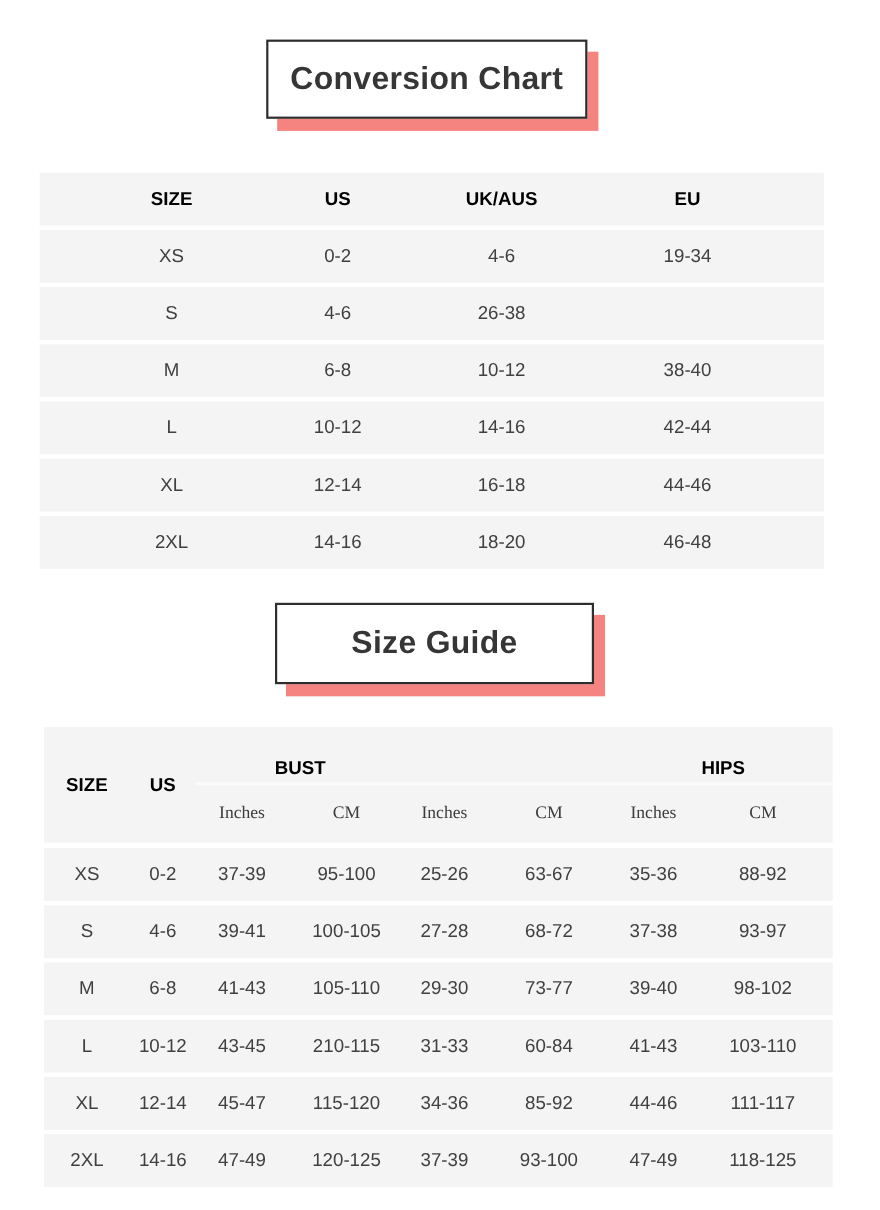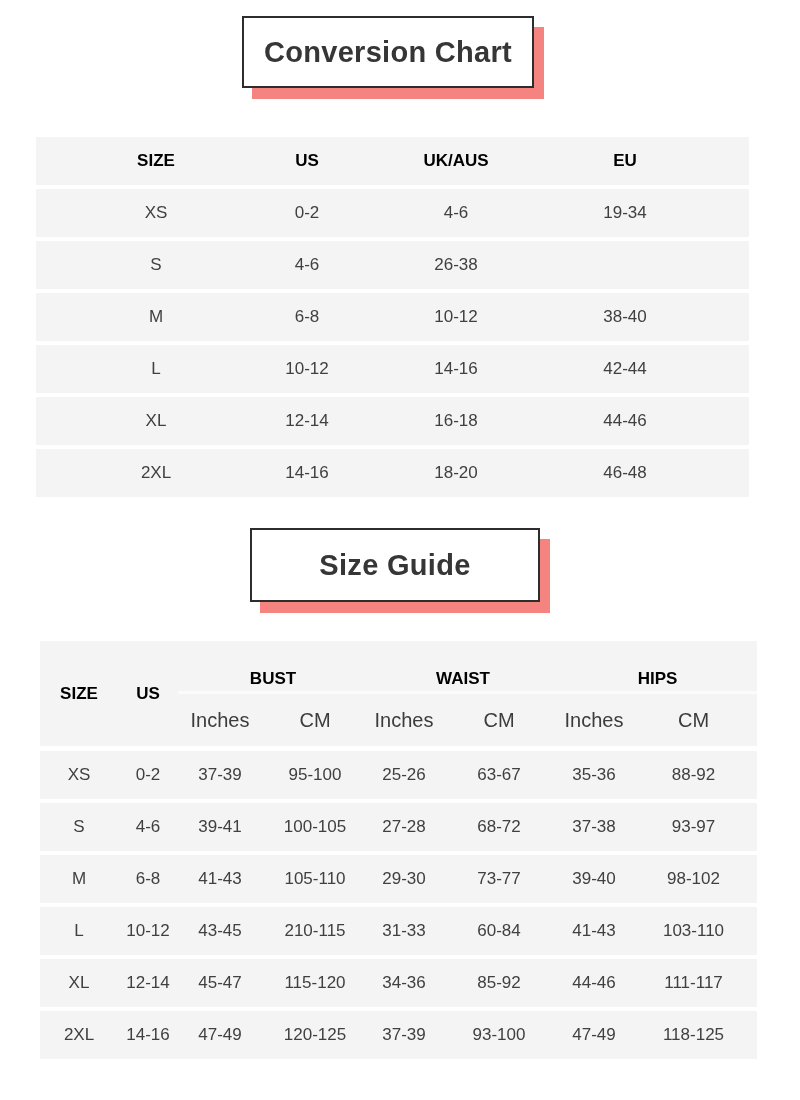--- a/index.html
+++ b/index.html
@@ -1,17 +1,17 @@
 <!DOCTYPE html>
 <html><head>
 <meta charset="utf-8">
 <style>
   html, body { margin: 0; padding: 0; background: #ffffff; }
   body { font-family: "Liberation Sans", sans-serif; color: #3c3c3c; }
-  .page { width: 800px; height: 1100px; overflow: hidden; box-sizing: border-box; padding-top: 16px; background: #ffffff; }
+  .page { width: 800px; height: 1100px; overflow: hidden; box-sizing: border-box; padding-top: 36px; background: #ffffff; }
 
   
   .title-card {
     box-sizing: border-box; background: #ffffff; border: 2px solid #2d2d2d;
     display: flex; align-items: center; justify-content: center;
     font-weight: 700; font-size: 29px; color: #363636; letter-spacing: 0.3px;
   }
   #card1 { width: 292px; height: 72px; margin: 0 0 0 242px; box-shadow: 10px 11px 0 0 #f5837f; }
   #card2 { width: 290px; height: 74px; margin: 31px 0 0 250px; box-shadow: 10px 11px 0 0 #f5837f; text-align: right; }
 
@@ -34,21 +34,21 @@
     display: grid; grid-template-columns: 78px 60px 84px 106px 72px 118px 72px 127px;
     grid-template-rows: 50px 3px 52px; background: #f4f4f4; margin-bottom: 5px;
   }
   .t2-head > div { display: flex; align-items: center; justify-content: center; }
   .a-size { grid-column: 1; grid-row: 1 / 4; }
   .a-us   { grid-column: 2; grid-row: 1 / 4; }
   .a-bust { grid-column: 3 / 5; grid-row: 1; align-items: flex-end !important; padding-bottom: 2px; }
   .a-waist{ grid-column: 5 / 7; grid-row: 1; align-items: flex-end !important; padding-bottom: 2px; }
   .a-hips { grid-column: 7 / 9; grid-row: 1; align-items: flex-end !important; padding-bottom: 2px; }
   .a-div  { grid-column: 3 / 9; grid-row: 2; background: #fbfbfb; }
-  .sub    { grid-row: 3; font-size: 20px; color: #3c3c3c; }
+  .sub    { grid-row: 3; font-size: 16px; color: #3c3c3c; font-family: Liberation Serif, serif; }
   .s1 { grid-column: 3; } .s2 { grid-column: 4; } .s3 { grid-column: 5; }
   .s4 { grid-column: 6; } .s5 { grid-column: 7; } .s6 { grid-column: 8; }
   .t2-head .hd, .t2 .hd { font-size: 17px; }
 </style>
 </head>
 <body>
 
 <div class="page">
 
   <div class="title-card" id="card1">
@@ -101,21 +101,20 @@
 
   <div class="title-card" id="card2">
     <span>Size Guide</span>
   </div>
 
   <div class="t2">
     <div class="t2-head">
       <div class="hd a-size">SIZE</div>
       <div class="hd a-us">US</div>
       <div class="hd a-bust">BUST</div>
-      <div class="hd a-waist">WAIST</div>
       <div class="hd a-hips">HIPS</div>
       <div class="a-div"></div>
       <div class="sub s1">Inches</div>
       <div class="sub s2">CM</div>
       <div class="sub s3">Inches</div>
       <div class="sub s4">CM</div>
       <div class="sub s5">Inches</div>
       <div class="sub s6">CM</div>
     </div>
     <div class="row">

